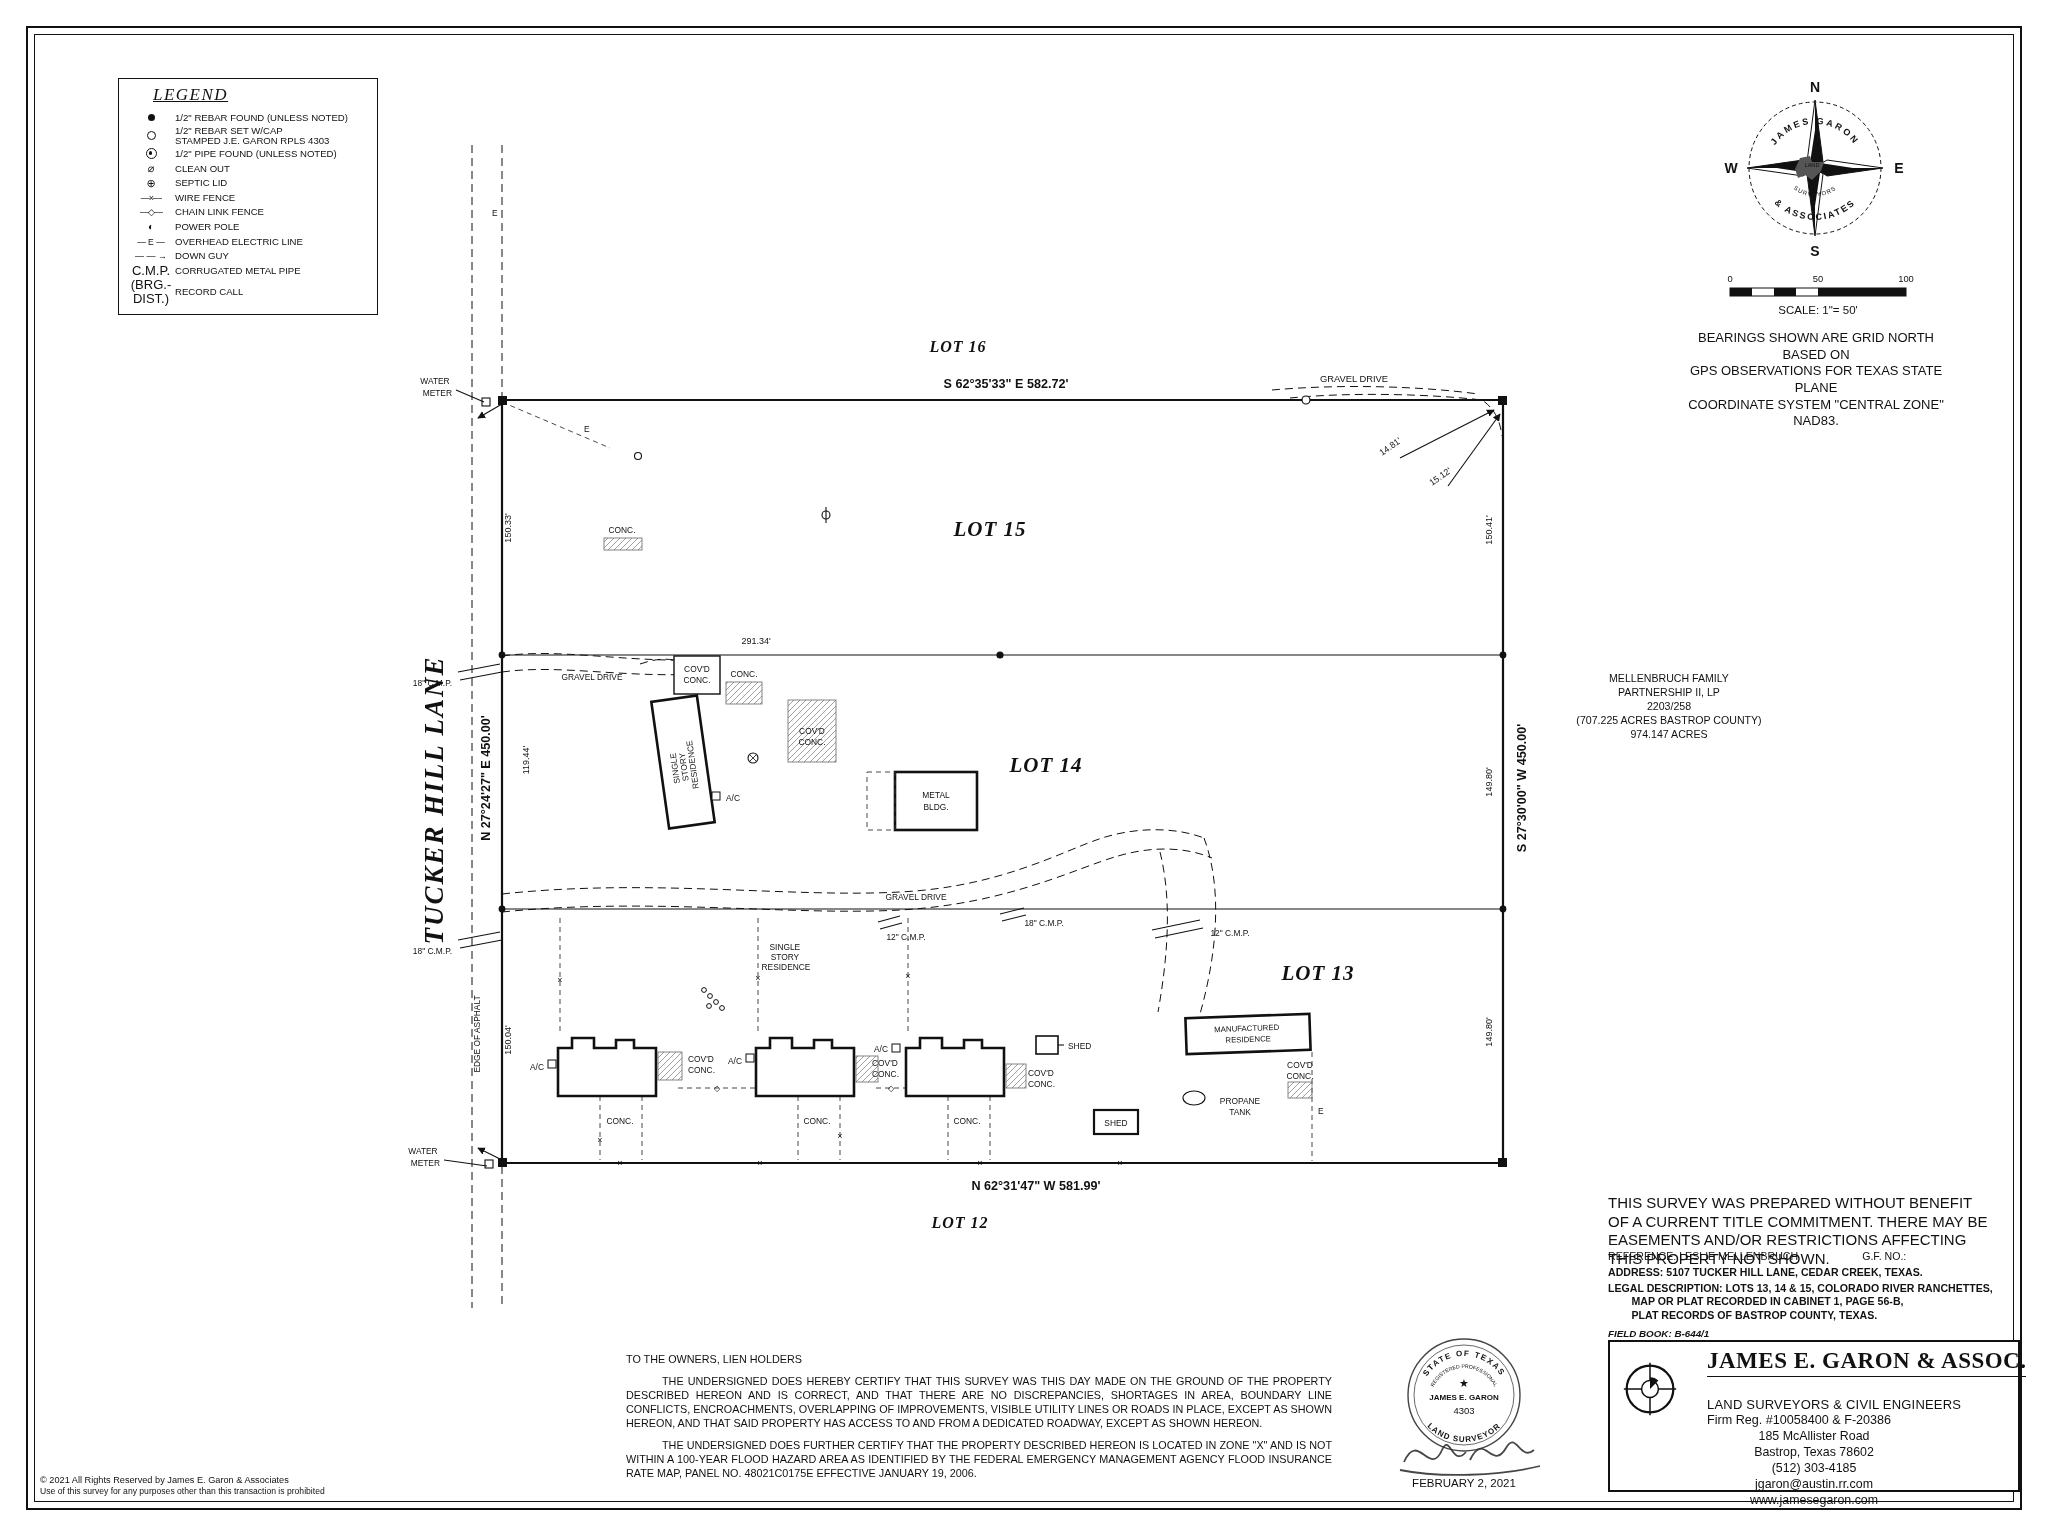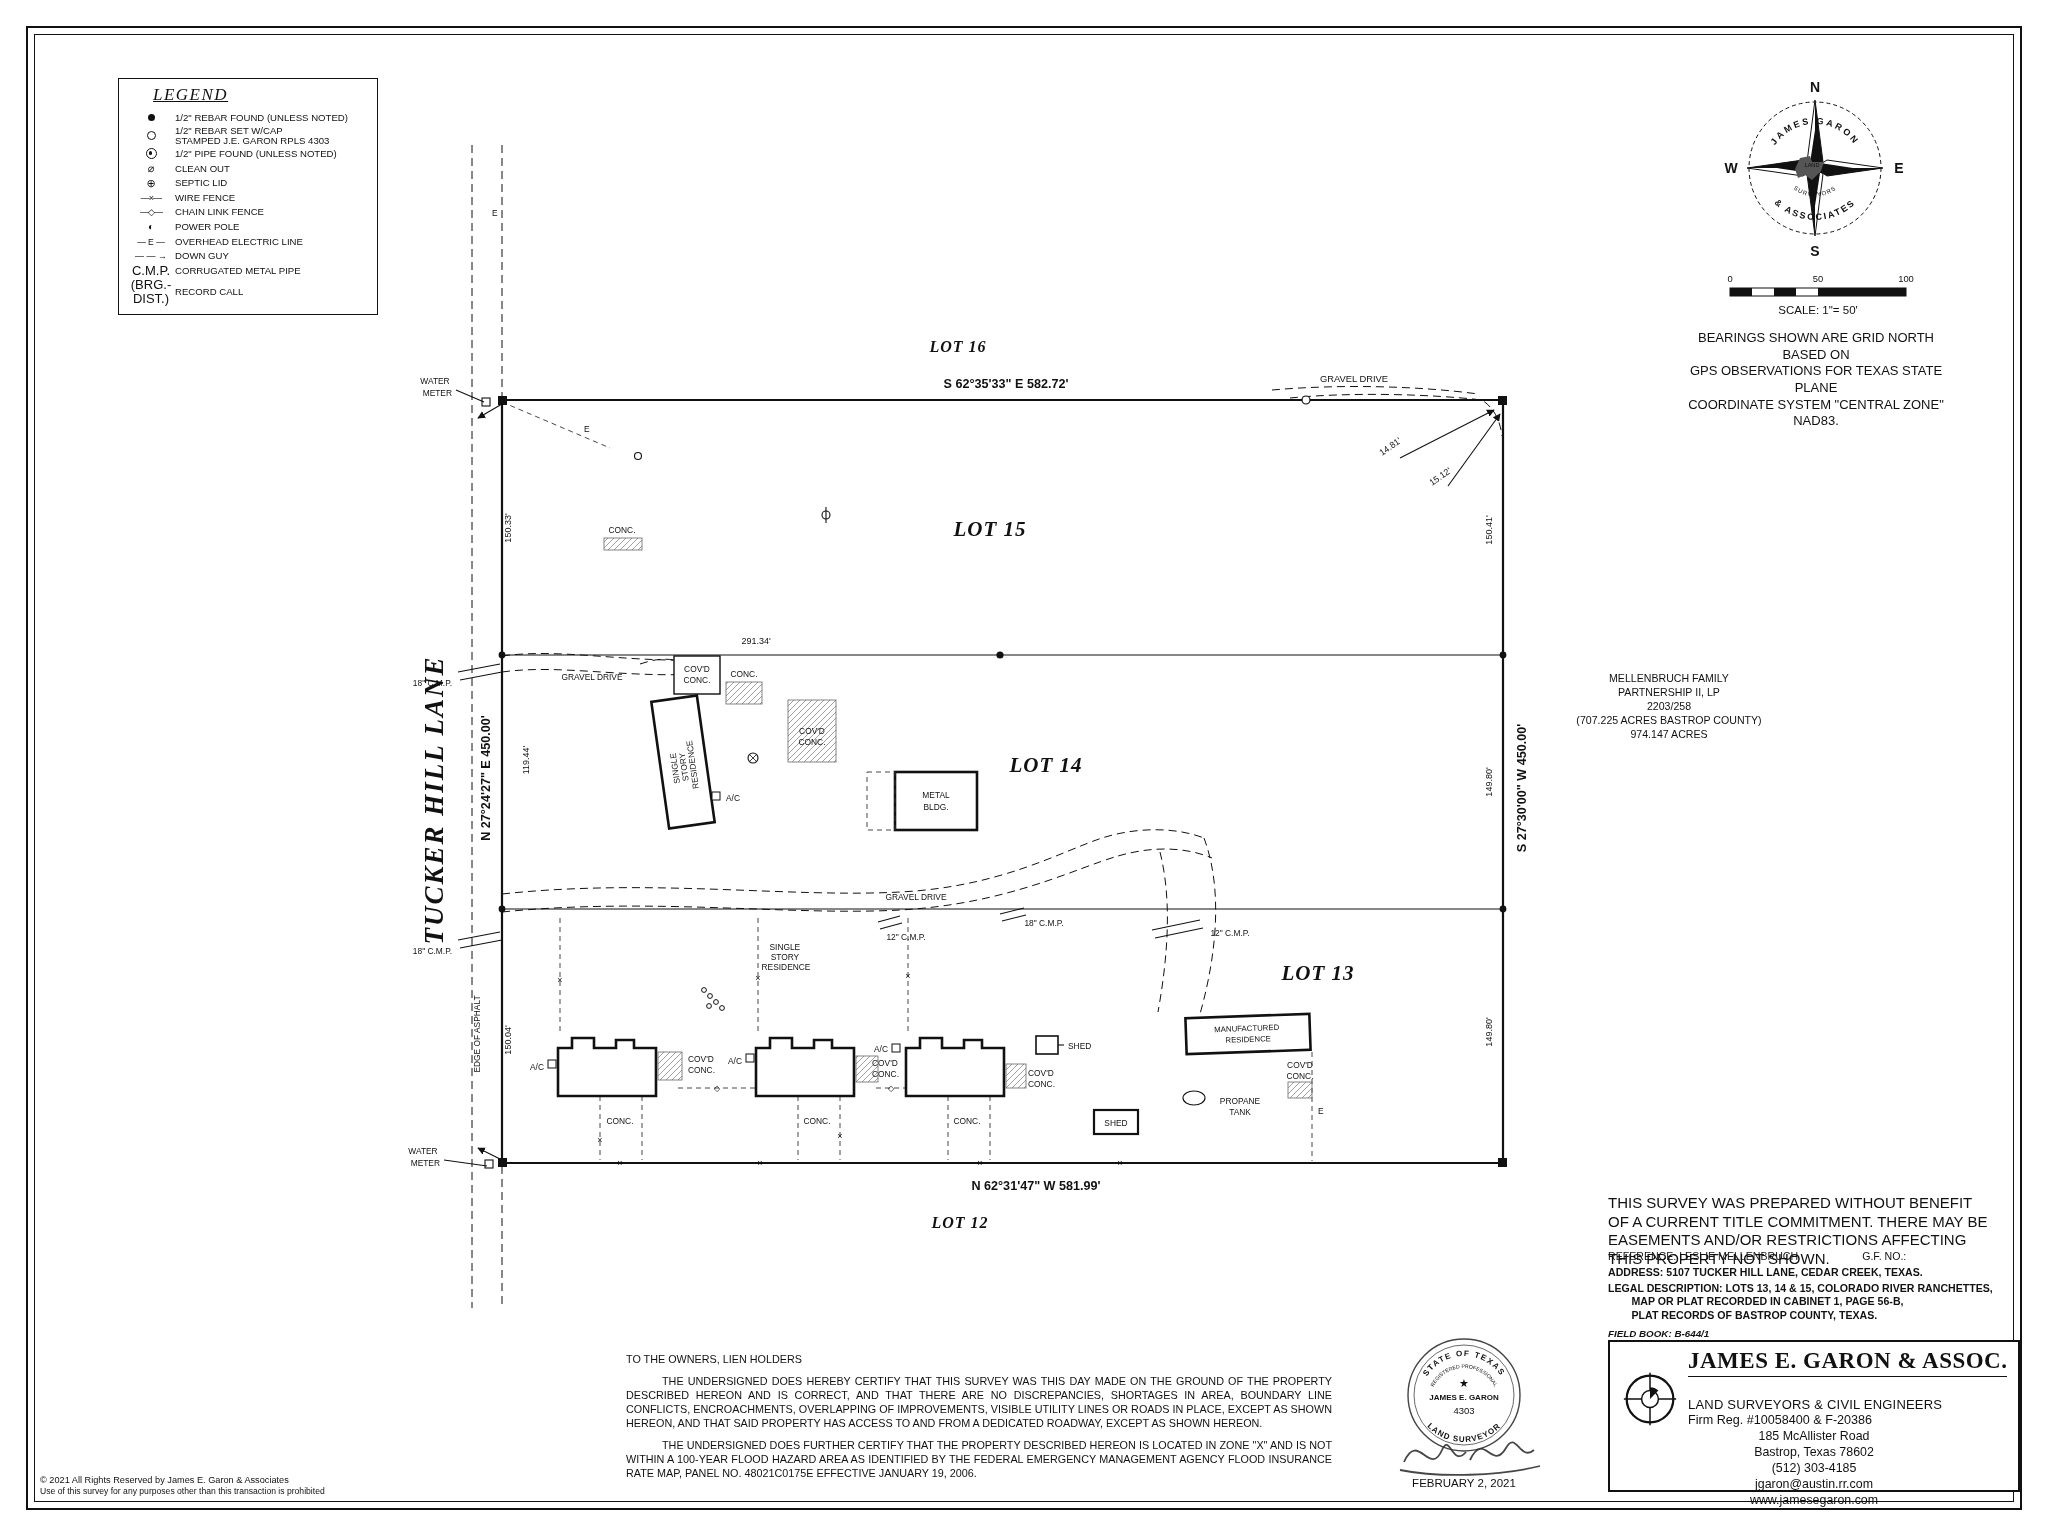--- a/index.html
+++ b/index.html
@@ -32,21 +32,21 @@
   .ref-item{margin-top:3px;font-weight:bold;}
   .legal{white-space:pre-wrap;}
   .fieldbook{margin-top:6px;font-weight:bold;font-style:italic;font-size:9.8px;}
   .filepath{font-style:italic;font-size:9.2px;}
 
   .cert{left:626px;top:1352px;width:706px;font-size:10.8px;line-height:1.3;}
   .cert p{margin:8px 0 0;text-align:justify;text-indent:36px;}
 
   .firm{left:1608px;top:1340px;width:412px;height:152px;border:2.4px solid #111;background:#fff;
         box-sizing:border-box;padding:6px 10px 4px;}
-  .firm-head{display:flex;align-items:flex-end;}
+  .firm-head{display:flex;align-items:center;gap:19px;}
   .firm-logo{width:56px;height:56px;flex:0 0 56px;margin:2px 10px 0 2px;}
   .firm-title{font-family:"Liberation Serif",serif;font-weight:bold;font-size:23px;letter-spacing:.5px;
         border-bottom:1.8px solid #111;padding-bottom:2px;white-space:nowrap;}
   .firm-sub{font-size:13px;letter-spacing:.2px;margin-top:20px;}
   .firm-reg{font-size:12.6px;margin-top:1px;}
   .firm-lines{text-align:center;font-size:12.4px;line-height:1.28;margin-top:2px;}
 
   .copyright{left:40px;top:1474px;font-size:9.2px;line-height:1.35;}
   .copyright .l2{font-size:8.6px;}
 

